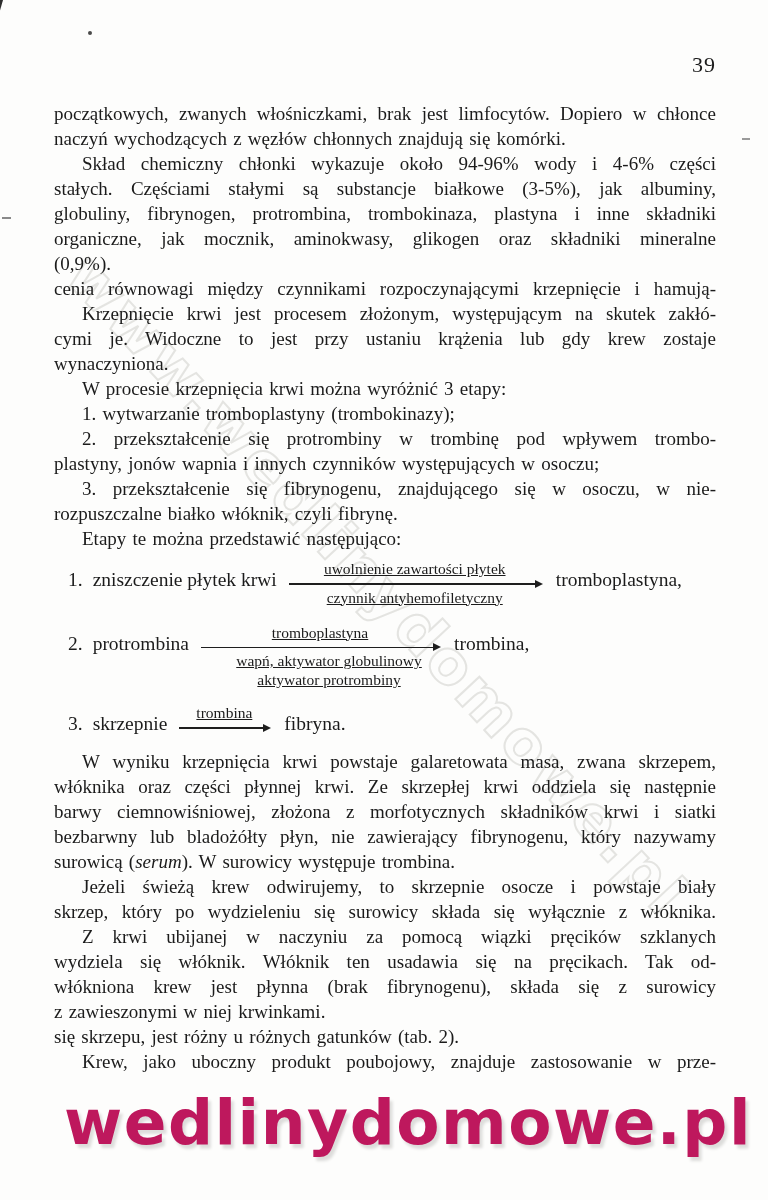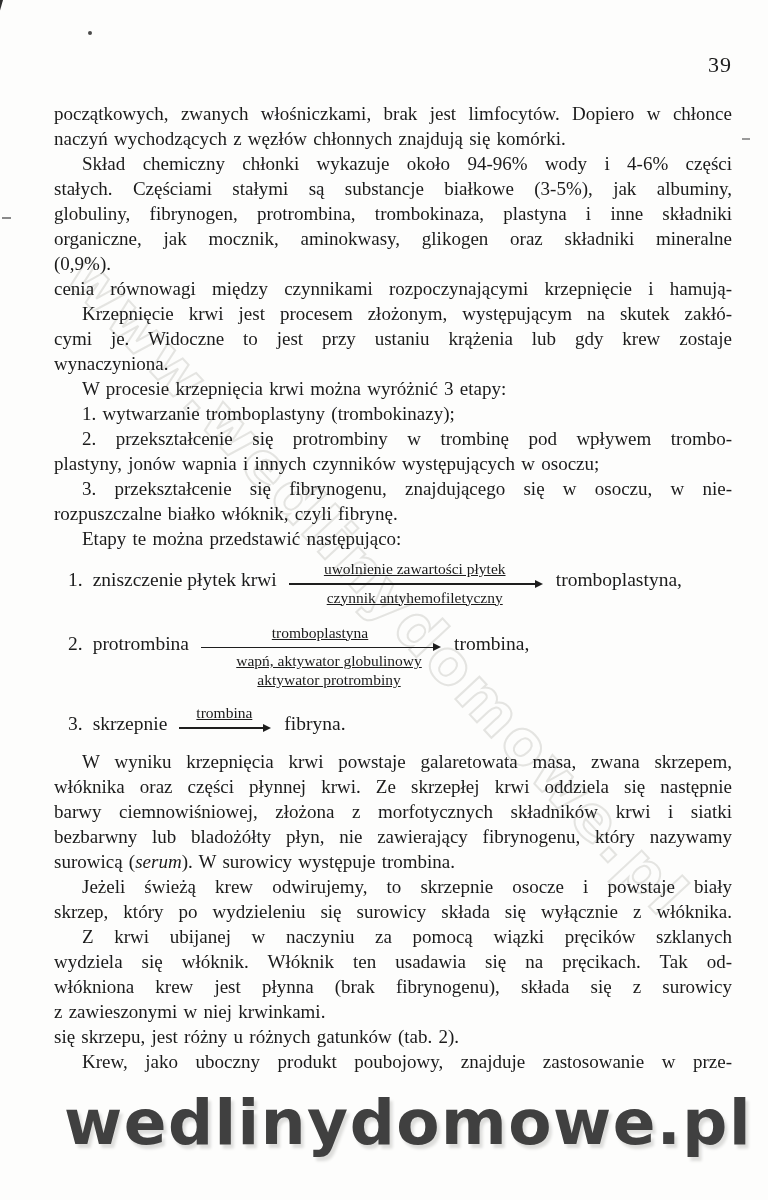--- a/index.html
+++ b/index.html
@@ -6,21 +6,21 @@
   body {
     width: 768px; height: 1200px;
     background: #fdfdfc;
     position: relative;
     overflow: hidden;
     font-family: "Liberation Serif", serif;
     color: #1b1b1b;
   }
   .page-inner {
     position: absolute; inset: 0;
-    padding: 0 36px 0 54px;
+    padding: 0 52px 0 54px;
     box-sizing: border-box;
     z-index: 2;
   }
   .page-number {
     text-align: right;
     font-size: 22px;
     line-height: 25px;
     margin-top: 52px;
     letter-spacing: 1px;
   }
@@ -90,21 +90,21 @@
     white-space: nowrap;
     z-index: 1;
   }
   .wm-bottom {
     position: absolute;
     left: 64px; top: 1086px;
     font-family: "DejaVu Sans", sans-serif;
     font-weight: bold;
     font-size: 63px;
     letter-spacing: 1.5px;
-    color: #404040;
+    color: #be185d;
     text-shadow: 3px 4px 3px #dddddb;
     white-space: nowrap;
     z-index: 1;
   }
 
   
   .artifact { position: absolute; z-index: 3; }
   .artifact-corner {
     left: 0; top: -4px; width: 4px; height: 26px;
     background: #2e2e2e;

